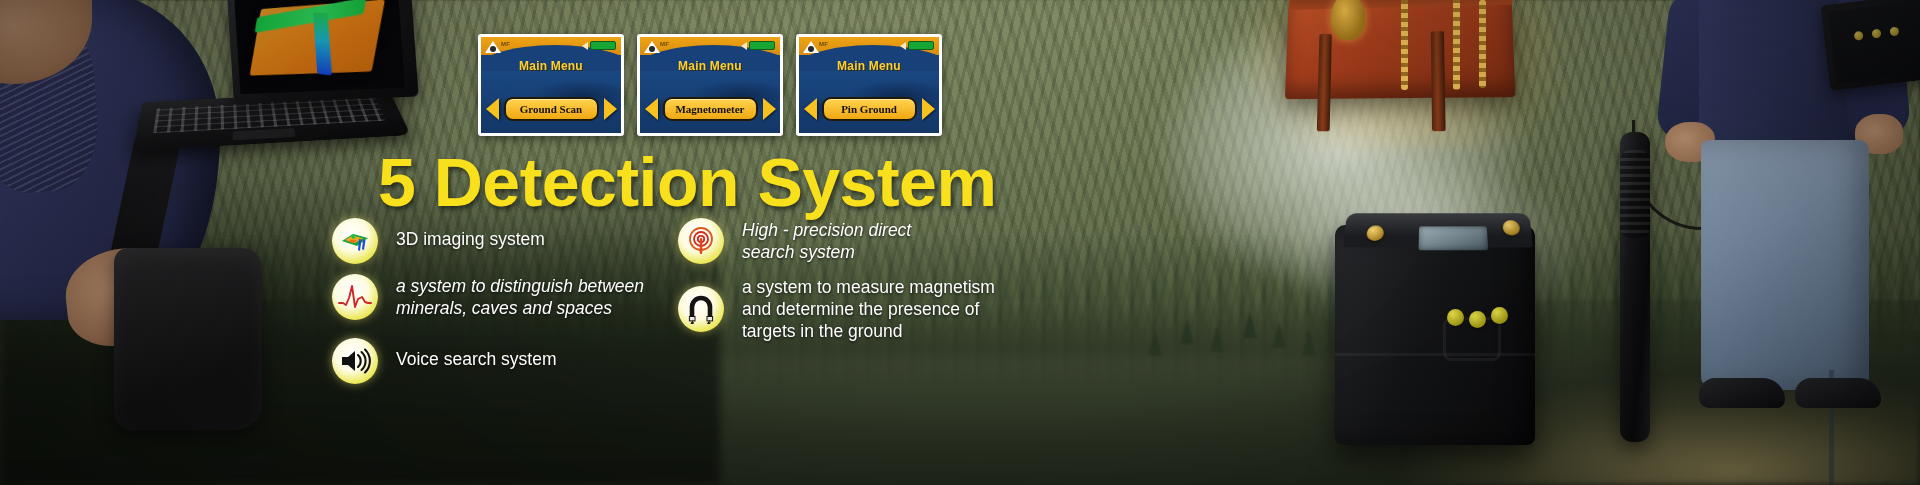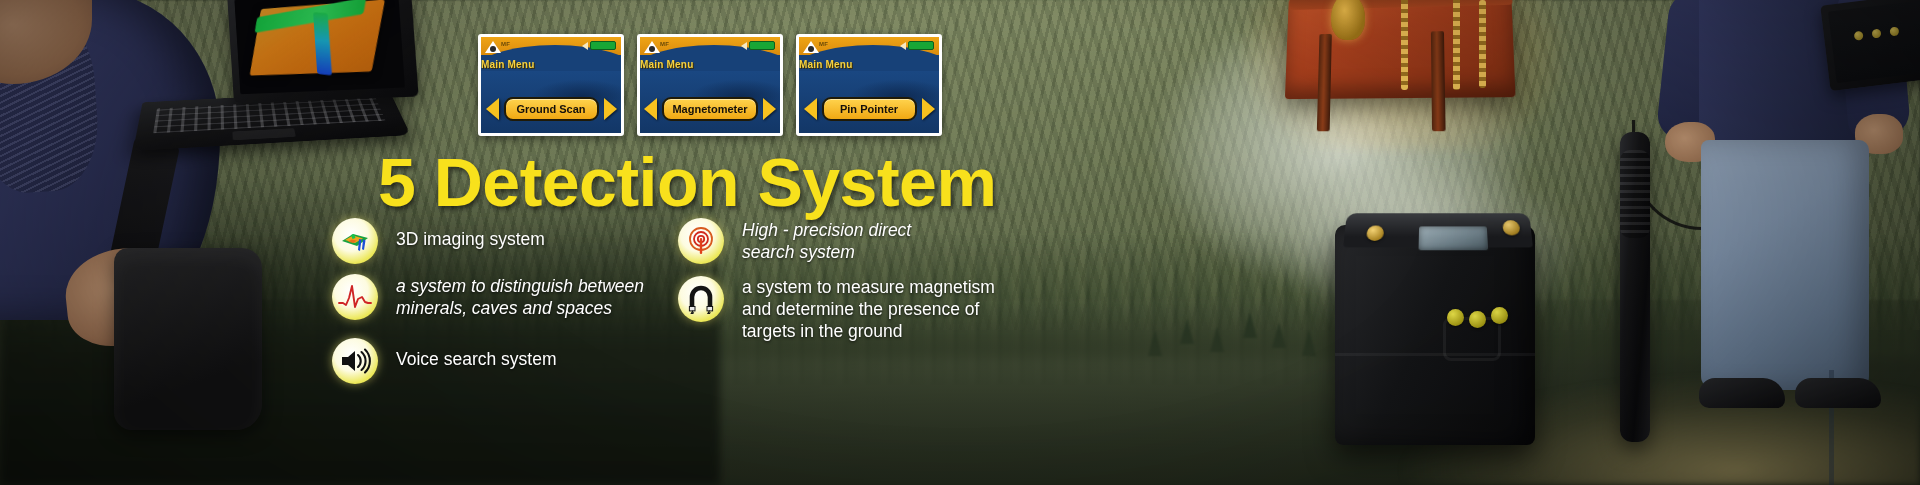--- a/index.html
+++ b/index.html
@@ -404,22 +404,22 @@
     border-right:6px solid #f7e9c2;
   }
   .batt {
     width:26px; height:9px;
     background:#17a636;
     border:1px solid #0c5e1e;
     border-radius:2px;
   }
   .panel-title {
     position:absolute; left:0; top:22px; width:100%;
-    text-align:left;
-    font-size:10px; font-weight:bold;
+    text-align:center;
+    font-size:12px; font-weight:bold;
     color:#f6d13d;
     text-shadow:1px 1px 0 #3a2a00;
     letter-spacing:.2px;
   }
   .panel-row {
     position:absolute; left:0; bottom:12px; width:100%;
     display:flex; align-items:center; justify-content:center; gap:5px;
   }
   .arrow-l, .arrow-r {
     width:0; height:0;
@@ -433,20 +433,21 @@
     min-width:95px;
     padding:4px 8px;
     background:linear-gradient(180deg,#ffd34d,#f0a813);
     border:2px solid #1f1a08;
     border-radius:9px;
     text-align:center;
     font-size:11px; font-weight:bold;
     color:#15100a;
     box-shadow:inset 0 1px 0 rgba(255,255,255,.5);
     white-space:nowrap;
+    font-family:Liberation Serif, serif;
   }
 
   
   .headline {
     position:absolute; left:378px; top:143px;
     font-size:68px;
     font-weight:bold;
     color:#f8e11c;
     letter-spacing:-.5px;
     text-shadow:2px 3px 5px rgba(0,0,0,.55);
@@ -631,21 +632,21 @@
         <div class="logo-dot"></div>
       </div>
       <div class="panel-brand">MF</div>
       <div class="panel-batt">
         <div class="spk"></div>
         <div class="batt"></div>
       </div>
       <div class="panel-title">Main Menu</div>
       <div class="panel-row">
         <div class="arrow-l"></div>
-        <div class="panel-btn">Pin Pointer</div>
+        <div class="panel-btn">Pin Ground</div>
         <div class="arrow-r"></div>
       </div>
     </div>
 
   </div>
 
   <div class="headline">5 Detection System</div>
 
   <div class="features">
 
@@ -691,21 +692,21 @@
           <circle cx="15" cy="13" r="11" fill="none" stroke="#d85a1e" stroke-width="1.8"></circle>
           <circle cx="15" cy="13" r="7" fill="none" stroke="#d12a1e" stroke-width="1.8"></circle>
           <circle cx="15" cy="13" r="3.2" fill="none" stroke="#d12a1e" stroke-width="1.8"></circle>
           <rect x="13.8" y="12" width="2.4" height="16" rx="1.1" fill="#e0421c"></rect>
         </svg>
       </div>
       <div class="feat-text two">High - precision direct
 search system</div>
     </div>
 
-    <div class="feat" style="left:678px; top:66px;">
+    <div class="feat" style="left:678px; top:66px;align-items:center;">
       <div class="feat-icon">
         <svg width="28" height="30" viewBox="0 0 28 30">
           <path d="M5 24 V13 A9 9 0 0 1 23 13 V24" fill="none" stroke="#141414" stroke-width="4.6"></path>
           <rect x="2.4" y="22.5" width="5.6" height="4.4" fill="#e8e8e8" stroke="#141414" stroke-width="1"></rect>
           <rect x="20" y="22.5" width="5.6" height="4.4" fill="#e8e8e8" stroke="#141414" stroke-width="1"></rect>
           <path d="M6 26.5 L4.2 29.6 L6.2 29 L5 31.6" fill="none" stroke="#141414" stroke-width="1.1"></path>
           <path d="M22.6 26.5 L20.8 29.6 L22.8 29 L21.6 31.6" fill="none" stroke="#141414" stroke-width="1.1"></path>
         </svg>
       </div>
       <div class="feat-text three">a system to measure magnetism

